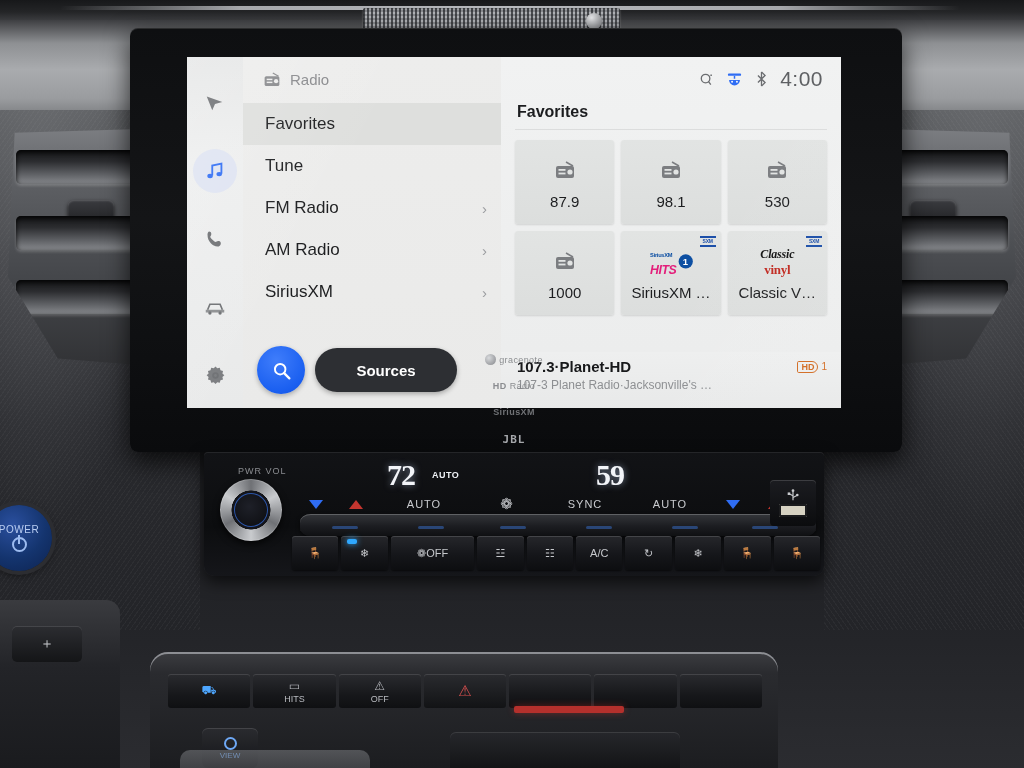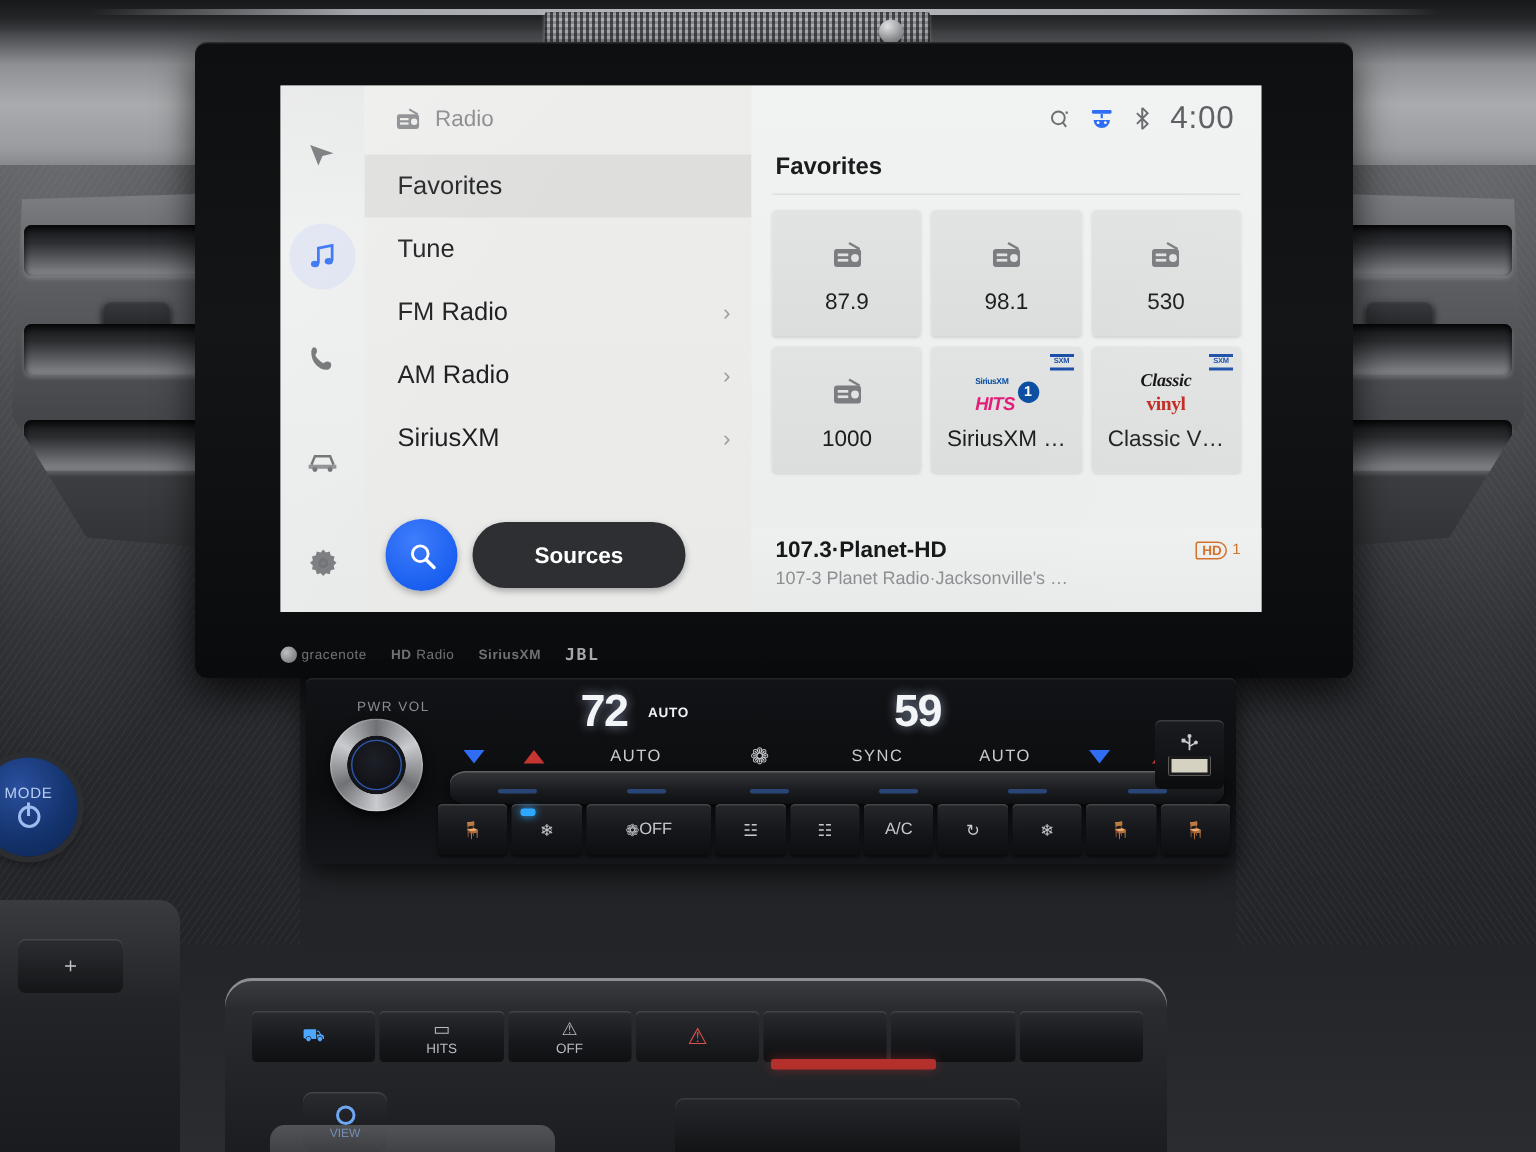--- a/index.html
+++ b/index.html
@@ -104,22 +104,22 @@
     border-radius:8px;
     box-shadow:0 10px 26px rgba(0,0,0,.75), inset 0 1px 0 rgba(255,255,255,.12);
   }
   .screen{
     position:absolute; left:57px; top:29px; width:654px; height:351px;
     background:#eceded; overflow:hidden;
     box-shadow:inset 0 0 2px rgba(0,0,0,.45);
   }
   .bezel-brands{
     position:absolute; left:57px; bottom:6px; width:654px; height:20px;
-    display:flex; align-items:center; justify-content:flex-start; gap:16px;
-    color:#7e8084; font-size:9px; letter-spacing:.4px;
+    display:flex; align-items:center; justify-content:flex-end; gap:16px;
+    color:#7e8084; font-size:9px; letter-spacing:.4px;flex-direction:column;
   }
   .brand{ display:flex; align-items:center; gap:3px; opacity:.88; }
   .brand .b-mark{ font-weight:bold; }
   .gn-dot{ width:11px; height:11px; border-radius:50%;
     background:radial-gradient(circle at 35% 35%,#d6d8db,#76787c); display:inline-block;}
   .jbl{ font-weight:bold; letter-spacing:1px; color:#a6a8ac; font-size:11px;
     font-family:"DejaVu Sans Mono", monospace; }
 
   
   .rail{
@@ -248,21 +248,21 @@
     box-shadow:0 3px 7px rgba(0,0,0,.75), inset 0 0 0 1px rgba(255,255,255,.18);
   }
   .knob:after{
     content:""; position:absolute; left:50%; top:50%; width:34px; height:34px;
     transform:translate(-50%,-50%); border-radius:50%;
     background:radial-gradient(circle at 45% 40%,#1e2028,#0a0b0e);
     box-shadow:inset 0 0 0 1px #2c55a8;
   }
   .temp-display{
     position:absolute; color:#f2f4f8;
-    font-family:Liberation Sans, sans-serif; font-weight:bold; font-size:30px;
+    font-family:Liberation Serif, serif; font-weight:bold; font-size:30px;
     letter-spacing:-1px; text-shadow:0 0 7px rgba(200,220,255,.55);
   }
   .temp-left{ left:183px; top:6px; }
   .temp-right{ left:392px; top:6px; }
   .auto-chip{ position:absolute; left:228px; top:18px; color:#eef1f5; font-size:9px;
     font-weight:bold; letter-spacing:.5px; }
 
   .ctrl-row{ position:absolute; left:92px; top:38px; width:520px; height:28px;
     display:flex; align-items:center; }
   .ctrl-lbl{ color:#c9cbcf; font-size:11px; letter-spacing:1px; text-align:center; }
@@ -383,21 +383,21 @@
     <div class="slat s3"></div>
   </div>
   <div class="vent right">
     <div class="slat s1"></div>
     <div class="knobtab"></div>
     <div class="slat s2"></div>
     <div class="slat s3"></div>
   </div>
 
   <div class="power-btn">
-    <span>MODE</span>
+    <span>POWER</span>
     <span class="pw-ring"></span>
   </div>
 
   <div class="head-unit">
 
     <div class="screen">
 
       <div class="rail">
         <div class="rail-item">
           <svg width="22" height="22" viewBox="0 0 24 24">

